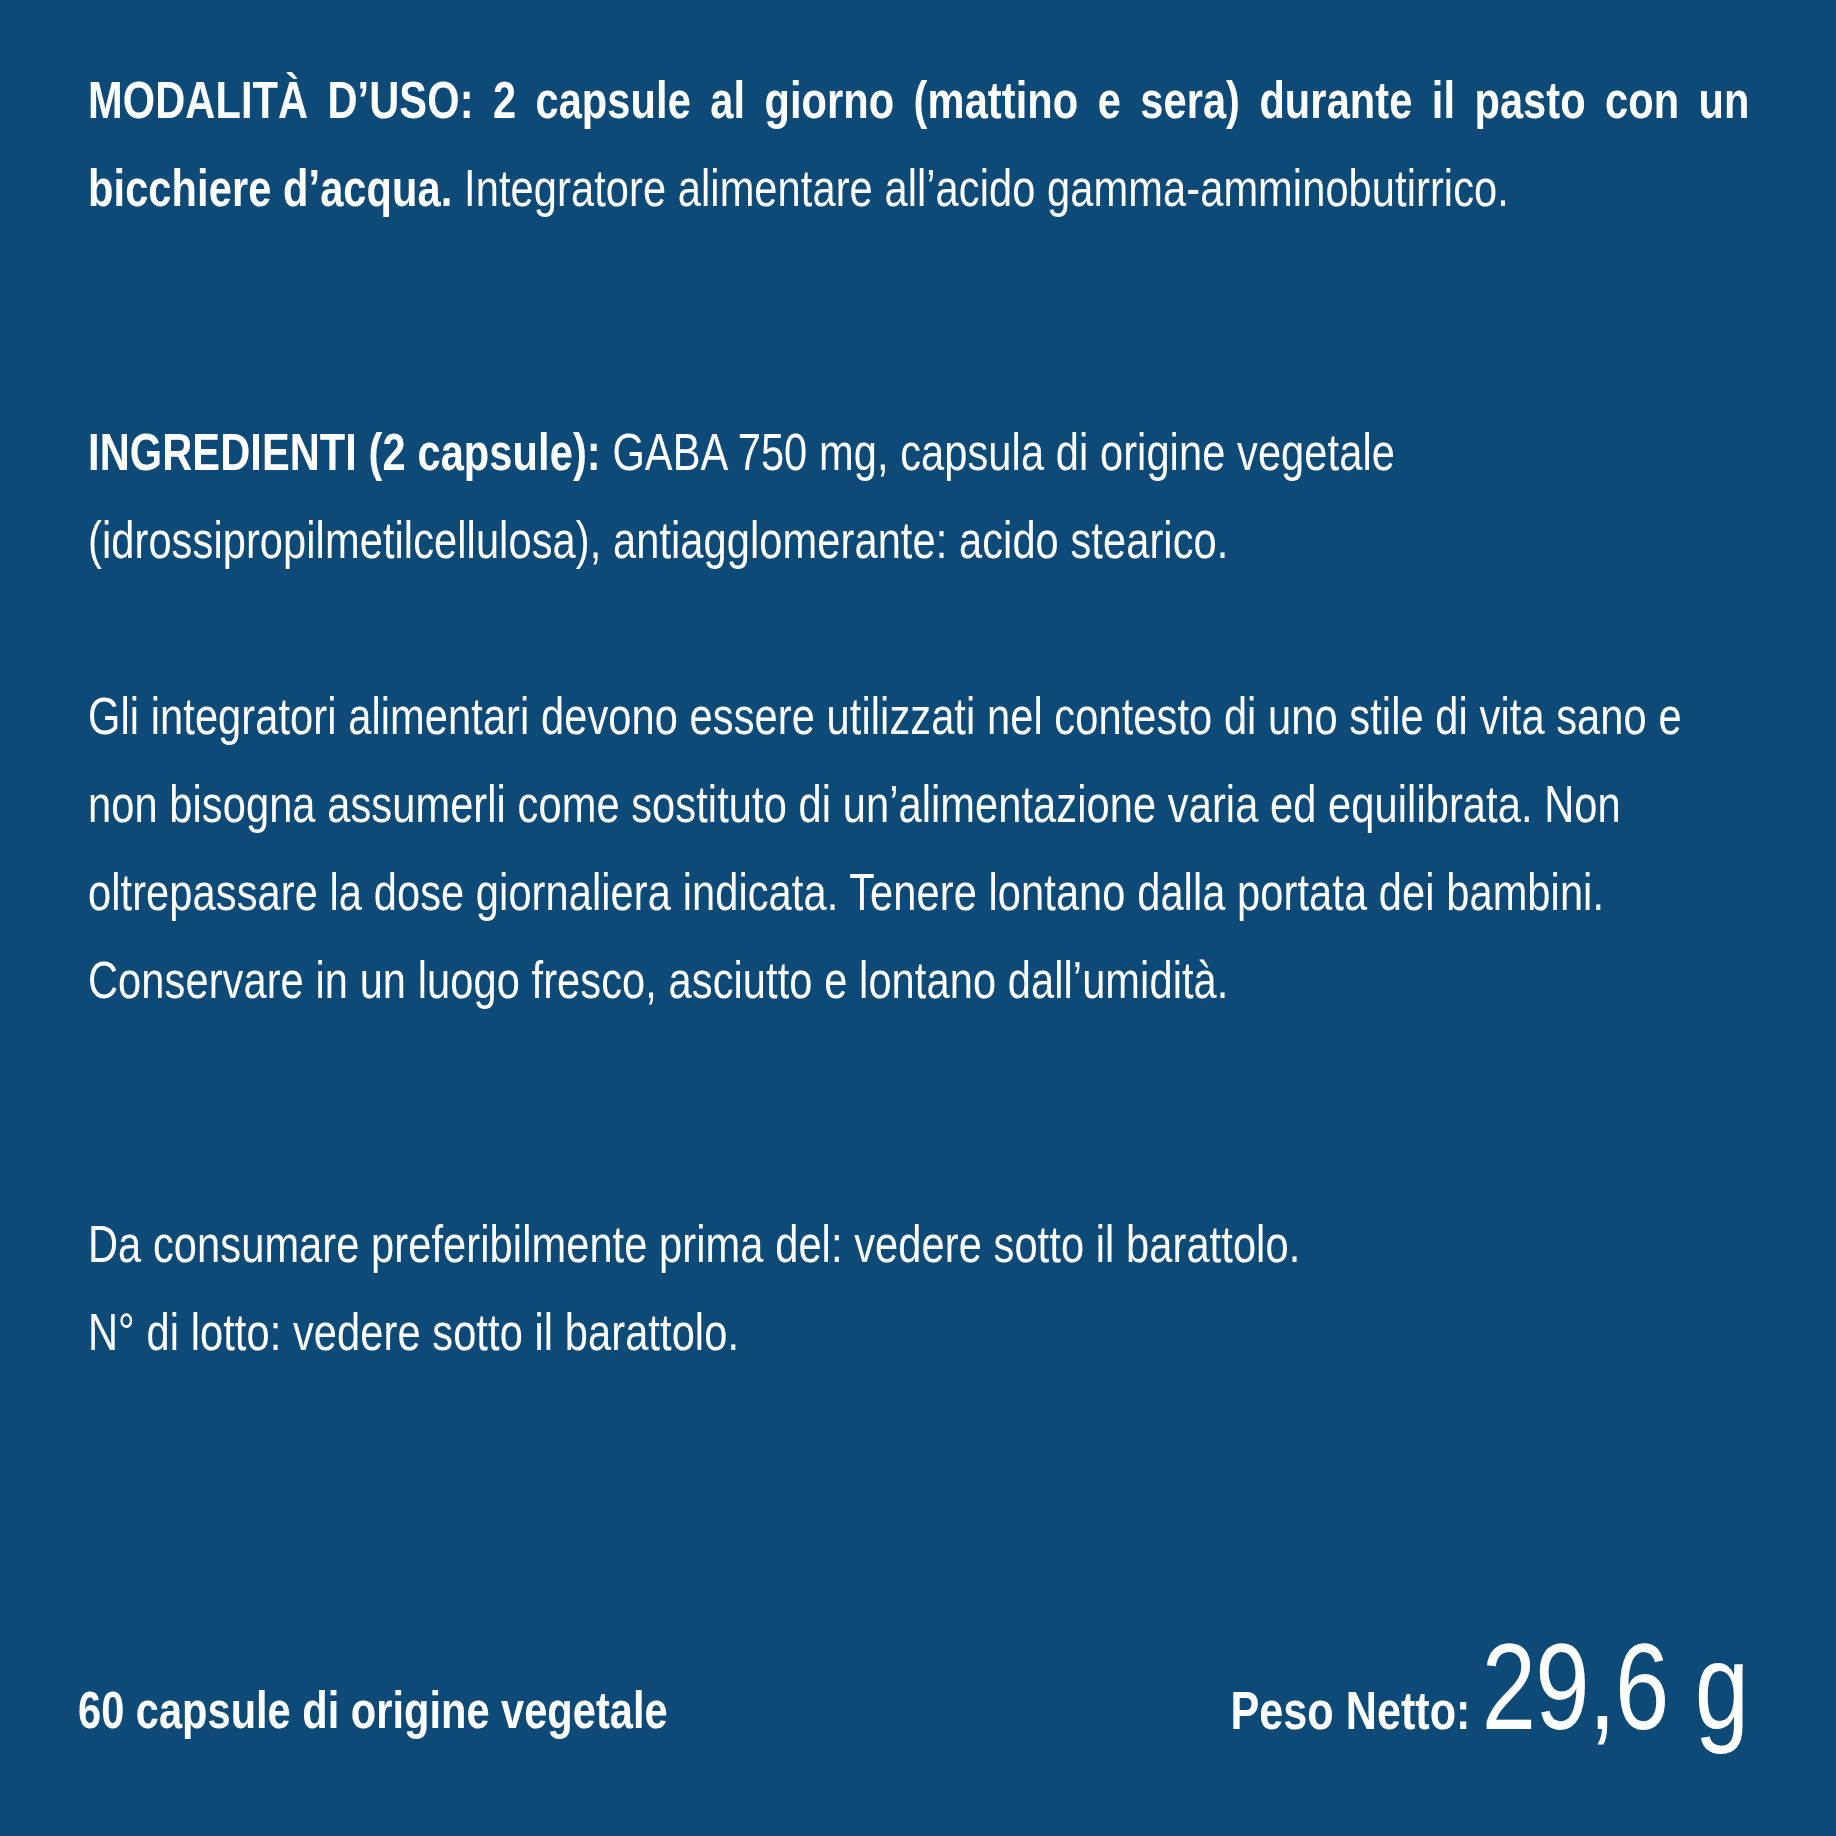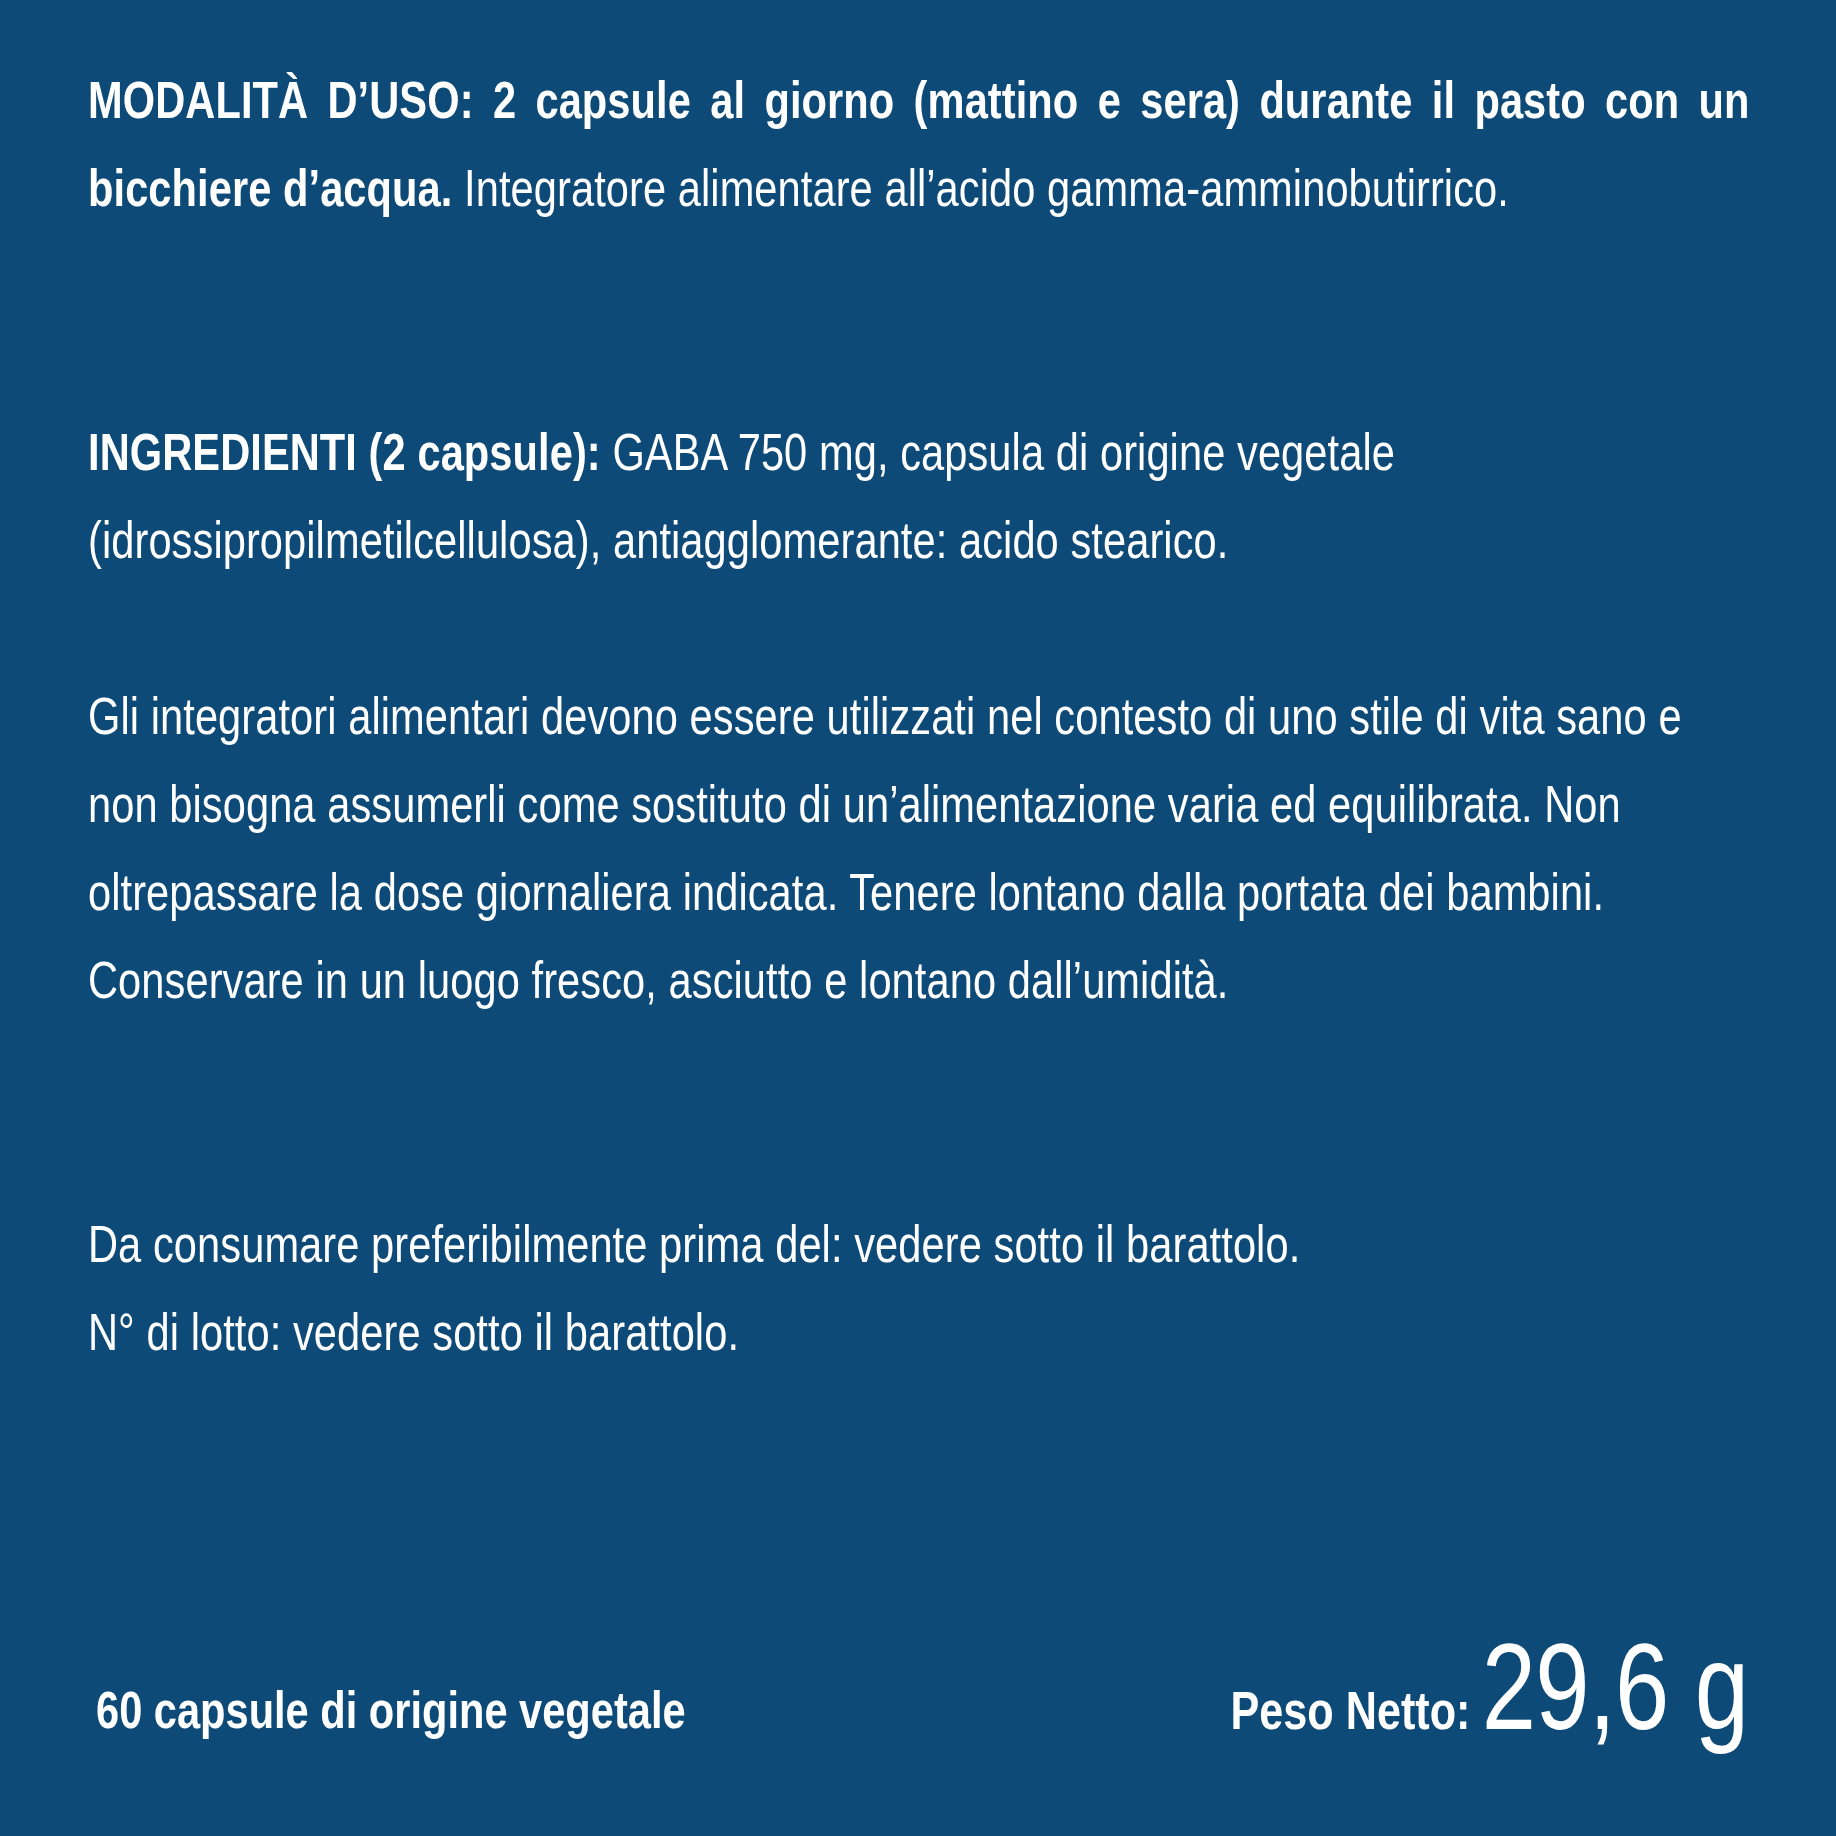--- a/index.html
+++ b/index.html
@@ -56,21 +56,21 @@
 
   
   #block-usage      { top: 56px; }
   #block-ingredients{ top: 408px; }
   #block-warning    { top: 672px; }
   #block-dates      { top: 1200px; }
 
   
   .footer {
     position: absolute;
-    left: 96px;
+    left: 78px;
     right: 88px;
     bottom: 96px;
     height: 120px;
   }
 
   .footer-left {
     position: absolute;
     left: 0;
     bottom: 0;
     font-size: 52px;

